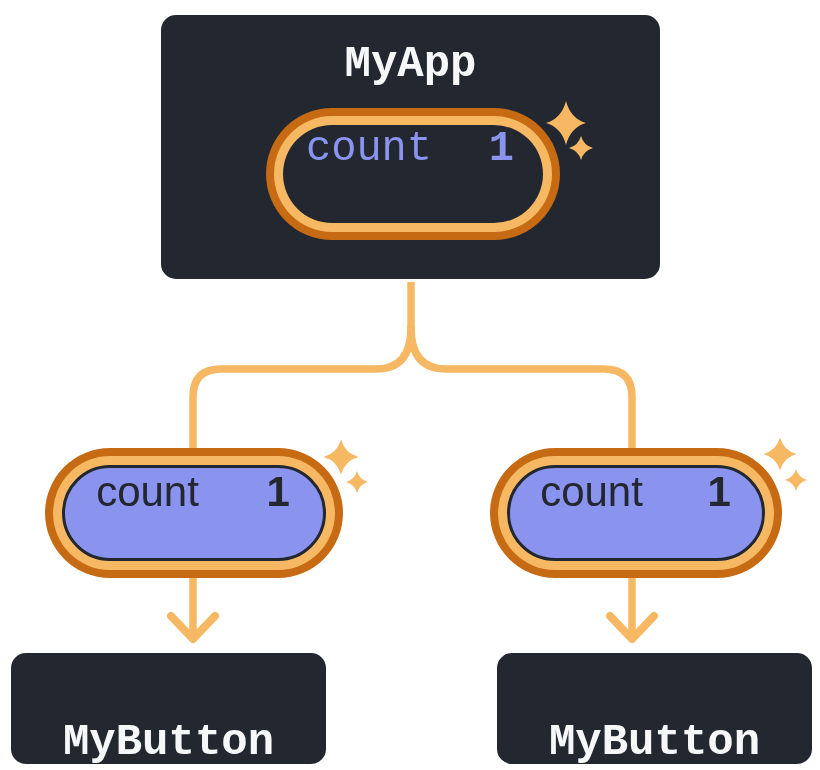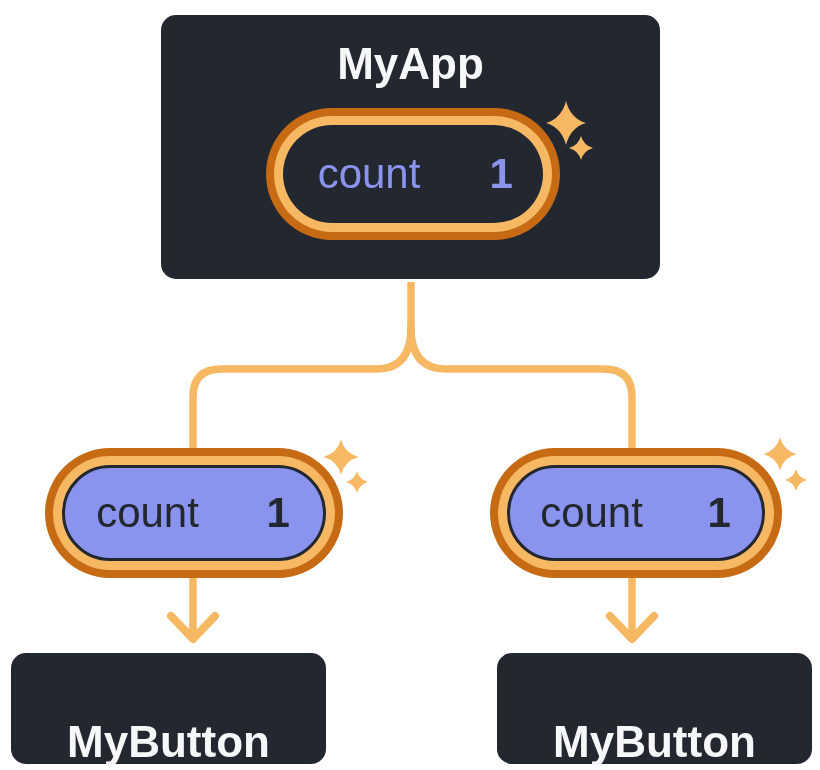--- a/index.html
+++ b/index.html
@@ -40,20 +40,21 @@
   }
   .line.arrowhead { stroke-width: 8; }
   .sparkle { fill: var(--line); }
 
   .box {
     position: absolute;
     background: var(--box-fill);
     border: 3px solid var(--box-border);
     border-radius: 18px;
     z-index: 2;
+    font-family: Liberation Mono, monospace;
   }
   .parent-box { left: 158px; top: 12px; width: 505px; height: 270px; }
   .child-box  { top: 650px; width: 321px; height: 117px;
                 display: flex; align-items: flex-end; justify-content: center; }
   .child-box.left  { left: 8px; }
   .child-box.right { left: 494px; }
   .box-title {
     color: var(--text-light);
     font-size: 44px;
     font-weight: 600;
@@ -75,21 +76,21 @@
   .pill-mid {
     width: 100%; height: 100%;
     background: var(--ring-inner);
     border-radius: 999px;
     padding: 9px;
   }
   .pill-inner {
     width: 100%; height: 100%;
     border-radius: 999px;
     display: flex;
-    align-items: center;
+    align-items: flex-start;
     overflow: hidden;
   }
   .pill-inner.dark   { background: var(--box-fill); }
   .pill-inner.purple { background: var(--accent-purple); border: 3px solid var(--text-dark); }
   .pill-parent { left: 105px; top: 93px; width: 294px; height: 132px; }
   .pill-child-left  { left: 45px;  top: 448px; width: 298px; height: 130px; }
   .pill-child-right { left: 490px; top: 448px; width: 292px; height: 130px; }
 
   .pill-section {
     display: flex;

